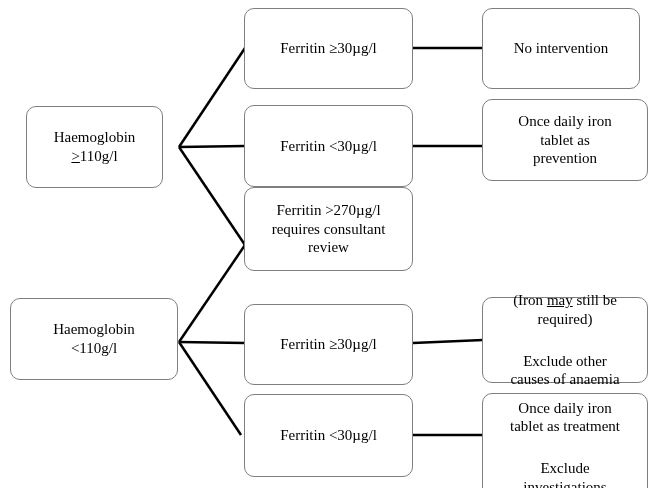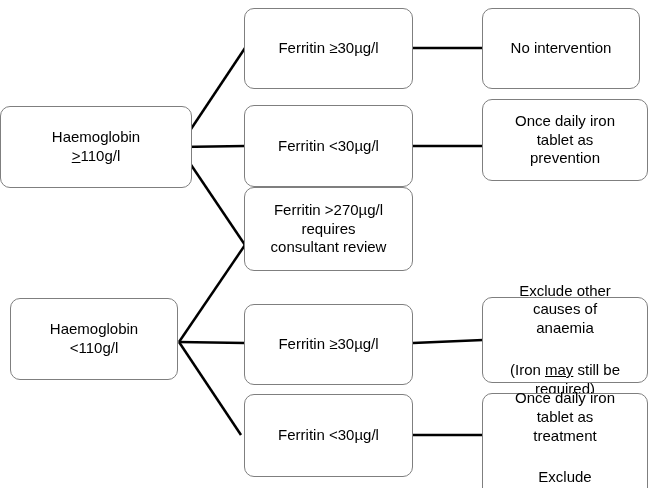--- a/index.html
+++ b/index.html
@@ -16,21 +16,21 @@
   .wires line{stroke:var(--connector);stroke-width:2.5;}
   .node{
     position:absolute;box-sizing:border-box;
     background:var(--box-fill);
     border:1.4px solid var(--box-border);
     border-radius:10px;
     display:flex;flex-direction:column;justify-content:center;align-items:center;
     text-align:center;font-size:15px;line-height:1.25;
     padding:4px 9px;
   }
-  .node p{margin:16px;}
+  .node p{margin:16px;font-family:Liberation Serif, serif;}
   .node p + p{margin-top:7px;}
   .ul{text-decoration:underline;}
 </style>
 </head>
 <body>
 
 <div class="canvas">
 
   <svg class="wires" viewBox="0 0 671 488">
     <line x1="179" y1="147" x2="245" y2="48"></line>
@@ -38,21 +38,21 @@
     <line x1="179" y1="147" x2="245" y2="245"></line>
     <line x1="179" y1="342" x2="245" y2="245"></line>
     <line x1="179" y1="342" x2="245" y2="343"></line>
     <line x1="179" y1="342" x2="241" y2="435"></line>
     <line x1="413" y1="48" x2="483" y2="48"></line>
     <line x1="413" y1="146" x2="483" y2="146"></line>
     <line x1="413" y1="343" x2="483" y2="340"></line>
     <line x1="413" y1="435" x2="483" y2="435"></line>
   </svg>
 
-  <div class="node" style="left:0;top:106px;width:192px;height:82px;">
+  <div class="node" style="left:26px;top:106px;width:137px;height:82px;">
     <p><span>Haemoglobin </span><span class="ul">&gt;</span><span>110g/l</span></p>
   </div>
 
   <div class="node" style="left:10px;top:298px;width:168px;height:82px;">
     <p>Haemoglobin &lt;110g/l</p>
   </div>
 
   <div class="node" style="left:244px;top:8px;width:169px;height:81px;">
     <p>Ferritin ≥30µg/l</p>
   </div>
@@ -75,22 +75,22 @@
 
   <div class="node" style="left:482px;top:8px;width:158px;height:81px;">
     <p>No intervention</p>
   </div>
 
   <div class="node" style="left:482px;top:99px;width:166px;height:82px;">
     <p>Once daily iron tablet as prevention</p>
   </div>
 
   <div class="node" style="left:482px;top:297px;width:166px;height:86px;">
+    <p><span>(Iron </span><span class="ul">may</span><span> still be required)</span></p>
     <p>Exclude other causes of anaemia</p>
-    <p><span>(Iron </span><span class="ul">may</span><span> still be required)</span></p>
   </div>
 
   <div class="node" style="left:482px;top:393px;width:166px;height:109px;">
     <p>Once daily iron tablet as treatment</p>
     <p>Exclude investigations</p>
   </div>
 
 </div>
 
 </body></html>

